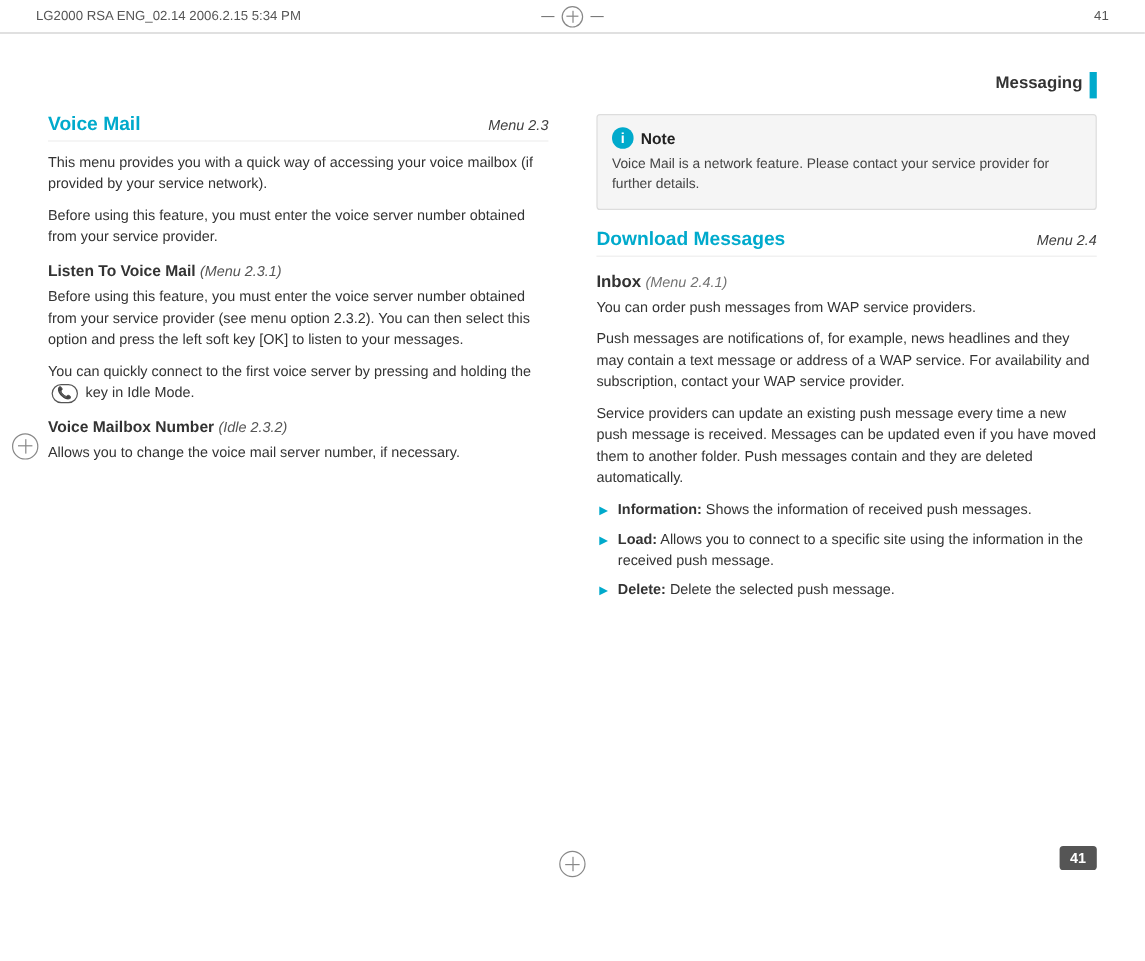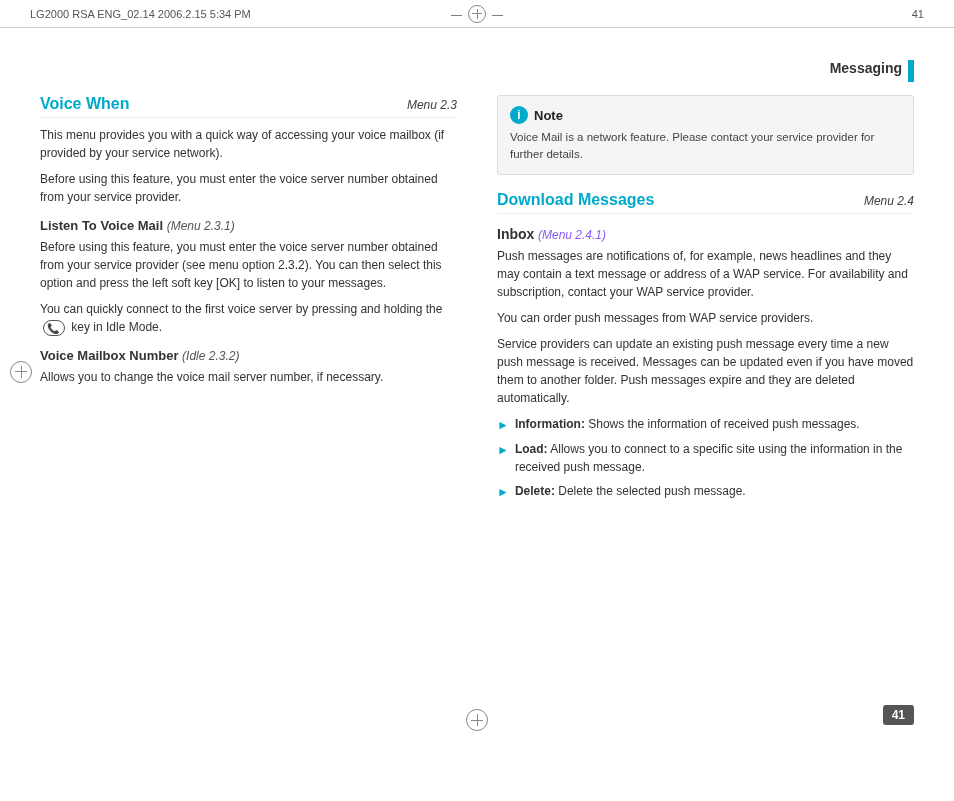--- a/index.html
+++ b/index.html
@@ -223,21 +223,21 @@
     
     .inbox-title {
       font-size: 14px;
       font-weight: bold;
       color: #333;
       display: inline;
     }
 
     .inbox-menu {
       font-size: 12px;
-      color: #8b5cf6;
+      color: #737373;
       font-style: italic;
       font-weight: normal;
     }
 
     
     .page-number {
       position: absolute;
       bottom: 18px;
       right: 40px;
       background: #555;
@@ -318,21 +318,21 @@
   <div class="messaging-title">
     <span>Messaging</span>
     <div class="messaging-accent-bar"></div>
   </div>
 
   <div class="content-area">
 
     <div class="left-column">
 
       <div class="section-header-row">
-        <span class="section-title">Voice When</span>
+        <span class="section-title">Voice Mail</span>
         <span class="section-menu">Menu 2.3</span>
       </div>
 
       <p class="body-text">This menu provides you with a quick way of accessing your voice mailbox (if provided by your service network).</p>
       <p class="body-text">Before using this feature, you must enter the voice server number obtained from your service provider.</p>
 
       <div class="subsection-title">
         <span>Listen To Voice Mail</span>
         <span class="subsection-menu">(Menu 2.3.1)</span>
       </div>
@@ -368,23 +368,23 @@
       <div class="section-header-row">
         <span class="section-title">Download Messages</span>
         <span class="section-menu">Menu 2.4</span>
       </div>
 
       <div class="subsection-title">
         <span class="inbox-title">Inbox</span>
         <span class="inbox-menu">(Menu 2.4.1)</span>
       </div>
 
+      <p class="body-text">You can order push messages from WAP service providers.</p>
       <p class="body-text">Push messages are notifications of, for example, news headlines and they may contain a text message or address of a WAP service. For availability and subscription, contact your WAP service provider.</p>
-      <p class="body-text">You can order push messages from WAP service providers.</p>
-      <p class="body-text">Service providers can update an existing push message every time a new push message is received. Messages can be updated even if you have moved them to another folder. Push messages expire and they are deleted automatically.</p>
+      <p class="body-text">Service providers can update an existing push message every time a new push message is received. Messages can be updated even if you have moved them to another folder. Push messages contain and they are deleted automatically.</p>
 
       <div id="bullet-list">
           <div class="bullet-item">
       <span class="bullet-arrow">►</span>
       <span><strong>Information:</strong> Shows the information of received push messages.</span>
     </div>
           <div class="bullet-item">
       <span class="bullet-arrow">►</span>
       <span><strong>Load:</strong> Allows you to connect to a specific site using the information in the received push message.</span>
     </div>

